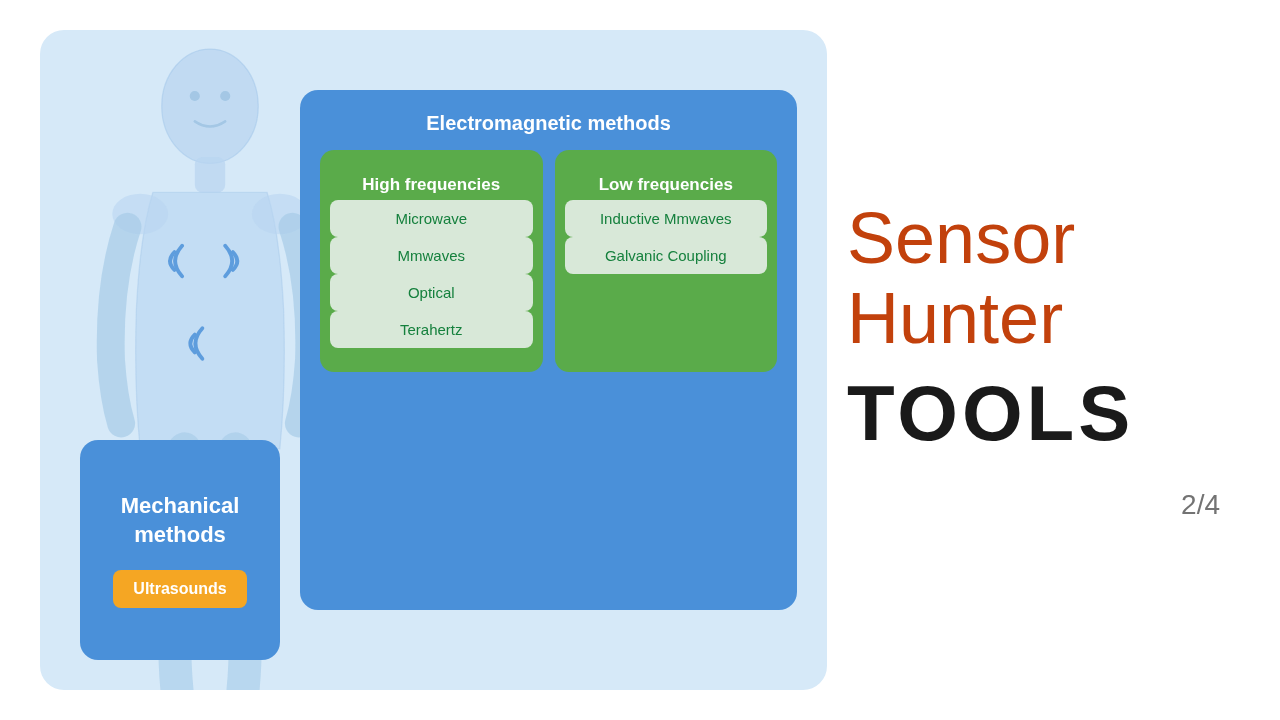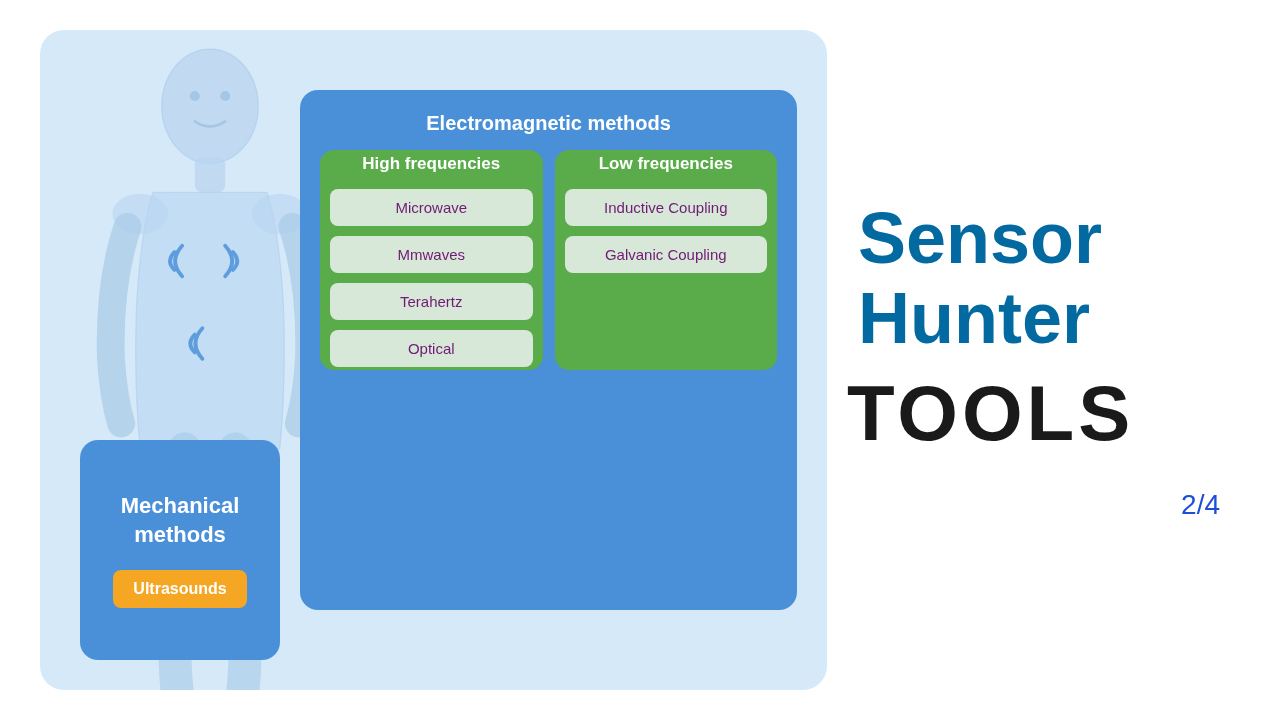--- a/index.html
+++ b/index.html
@@ -103,71 +103,69 @@
     }
     .em-columns {
       display: flex;
       gap: 12px;
       width: 100%;
     }
     .freq-col {
       flex: 1;
       background: #5aab4a;
       border-radius: 14px;
-      padding: 3px 10px;
-      display: flex;
-      flex-direction: column;
-      align-items: center;
-      gap: 10px;
+      padding: 24px 10px;
+      display: flex;
+      flex-direction: column;
+      align-items: center;
     }
     .freq-title {
       color: white;
       font-size: 17px;
       font-weight: bold;
       text-align: center;
       line-height: 1.3;
       margin-bottom: 4px;
     }
     .freq-item {
       background: #d8e8d8;
-      color: #701a75;
+      color: #15803d;
       font-size: 15px;
       font-weight: 500;
       padding: 10px 14px;
       border-radius: 8px;
       text-align: center;
       width: 100%;
     }
     .right-panel {
       width: 420px;
       height: 660px;
       display: flex;
       flex-direction: column;
       align-items: flex-start;
       justify-content: center;
       padding-left: 20px;
       gap: 10px;
     }
     .brand-title {
       font-size: 72px;
-      font-weight: bold;
-      color: #0369a1;
+      font-weight: normal;
+      color: #c2410c;
       line-height: 1.1;
-      margin-left: 11px;
     }
     .tools-title {
       font-size: 78px;
       font-weight: 900;
       color: #1a1a1a;
       letter-spacing: 4px;
       margin-top: 0;
     }
     .page-num {
       font-size: 28px;
-      color: #1d4ed8;
+      color: #737373;
       margin-top: 20px;
       align-self: flex-end;
       padding-right: 20px;
     }
     .left-content {
       display: flex;
       align-items: flex-end;
       gap: 20px;
       width: 100%;
       height: 100%;
@@ -223,27 +221,27 @@
       </div>
 
       <div class="em-box">
         <span class="em-title">Electromagnetic methods</span>
         <div class="em-columns">
 
           <div class="freq-col">
             <span class="freq-title">High frequencies</span>
             <div class="freq-item">Microwave</div>
             <div class="freq-item">Mmwaves</div>
+            <div class="freq-item">Optical</div>
             <div class="freq-item">Terahertz</div>
-            <div class="freq-item">Optical</div>
           </div>
 
           <div class="freq-col">
             <span class="freq-title">Low frequencies</span>
-            <div class="freq-item">Inductive Coupling</div>
+            <div class="freq-item">Inductive Mmwaves</div>
             <div class="freq-item">Galvanic Coupling</div>
           </div>
         </div>
       </div>
     </div>
   </div>
 
   <div class="right-panel">
     <div class="brand-title">
       <span>Sensor Hunter</span>

